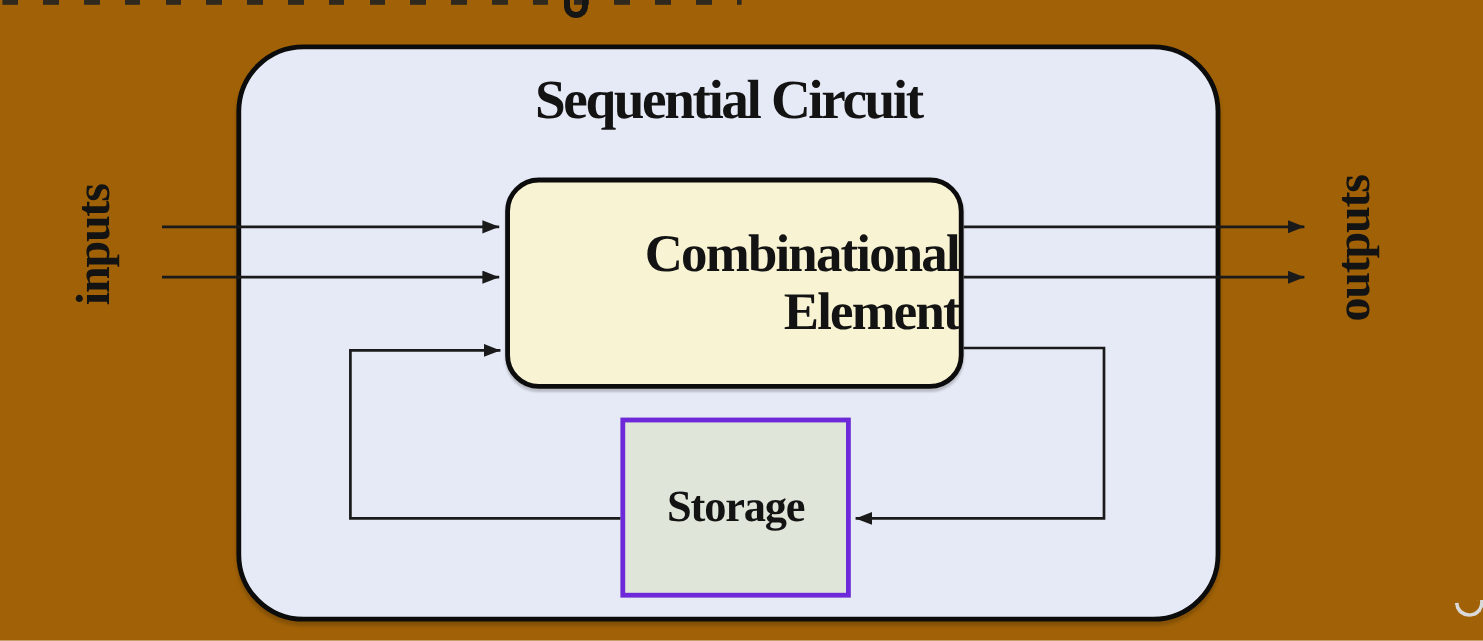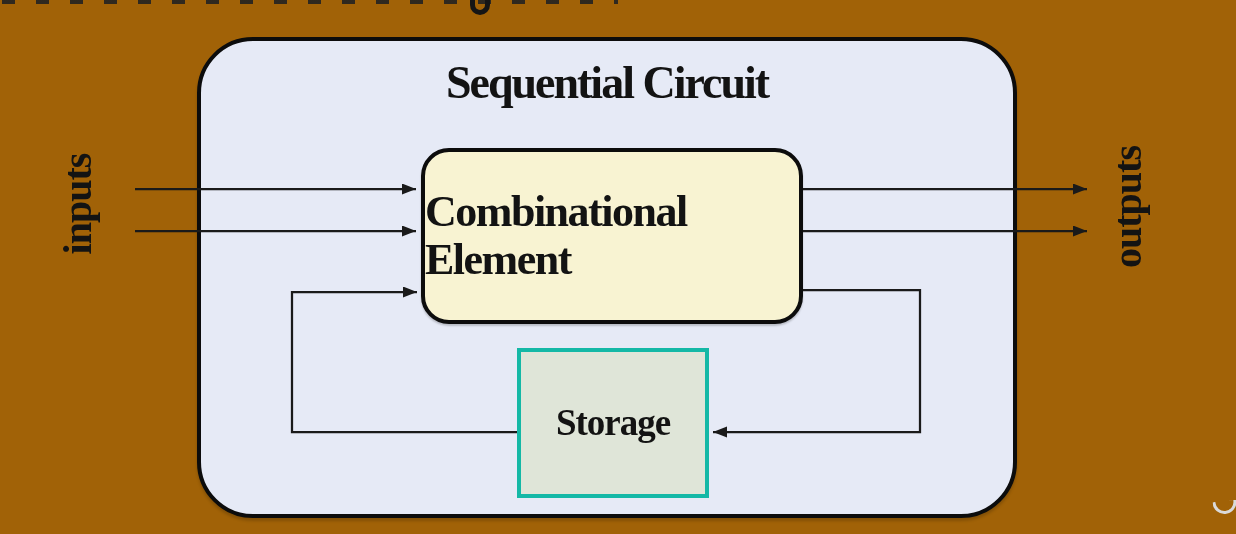--- a/index.html
+++ b/index.html
@@ -41,31 +41,31 @@
     color:#131313;
   }
 
   
   .combo-box{
     position:absolute;left:421px;top:148px;width:382px;height:176px;
     box-sizing:border-box;
     background:#f8f3d2;
     border:4px solid #0c0c0c;
     border-radius:28px;
-    display:flex;flex-direction:column;justify-content:center;align-items:flex-start;
+    display:flex;flex-direction:column;justify-content:center;align-items:flex-end;
     font-size:44px;font-weight:700;line-height:1.1;letter-spacing:-1.5px;
     box-shadow:0 2px 2px rgba(0,0,0,.2);
   }
 
   
   .storage-box{
     position:absolute;left:517px;top:348px;width:192px;height:150px;
     box-sizing:border-box;
     background:#dfe5d8;
-    border:4px solid #14b8a6;
+    border:4px solid #6d28d9;
     display:flex;flex-direction:column;justify-content:center;align-items:center;
     font-size:37px;font-weight:700;line-height:1.12;letter-spacing:-1px;
   }
 
   
   .side-label{
     position:absolute;
     font-size:40px;font-weight:700;letter-spacing:-1px;
     white-space:nowrap;
     transform:translate(-50%,-50%) rotate(-90deg);

